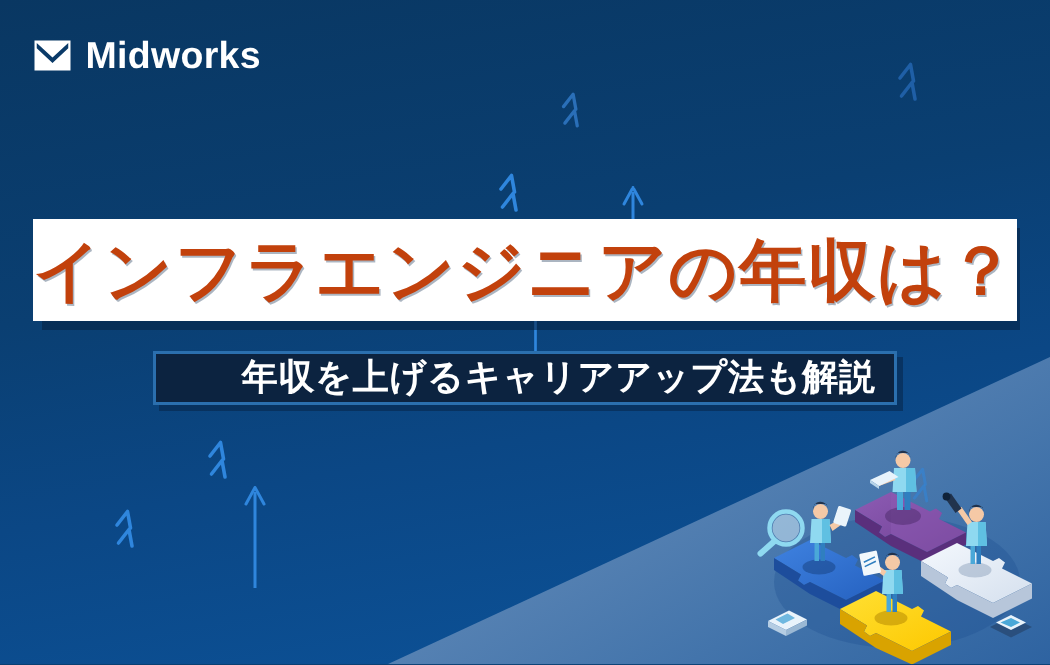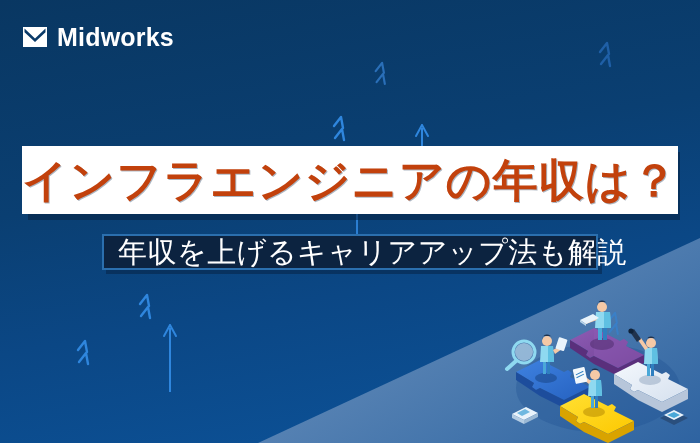--- a/index.html
+++ b/index.html
@@ -62,21 +62,21 @@
   .sub-shadow{
     position:absolute;left:106px;top:238px;width:496px;height:36px;
     background:#05203f;opacity:.5;
   }
   .sub-box{
     position:absolute;left:102px;top:234px;width:496px;height:36px;
     background:#0c2340;border:2px solid #2b6fae;box-sizing:border-box;
     display:flex;align-items:center;justify-content:center;
   }
   .sub-text{
-    color:#ffffff;font-size:29px;font-weight:400;line-height:1;
+    color:#ffffff;font-size:24px;font-weight:700;line-height:1;
     letter-spacing:.5px;white-space:nowrap;margin-left:45px;
   }
 
   
   .illo{position:absolute;left:498px;top:296px;width:200px;height:147px;}
   .illo svg{display:block;width:200px;height:147px;}
 </style>
 </head>
 <body>
 

